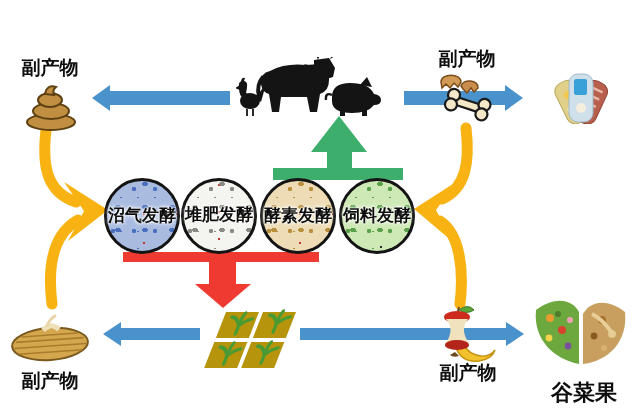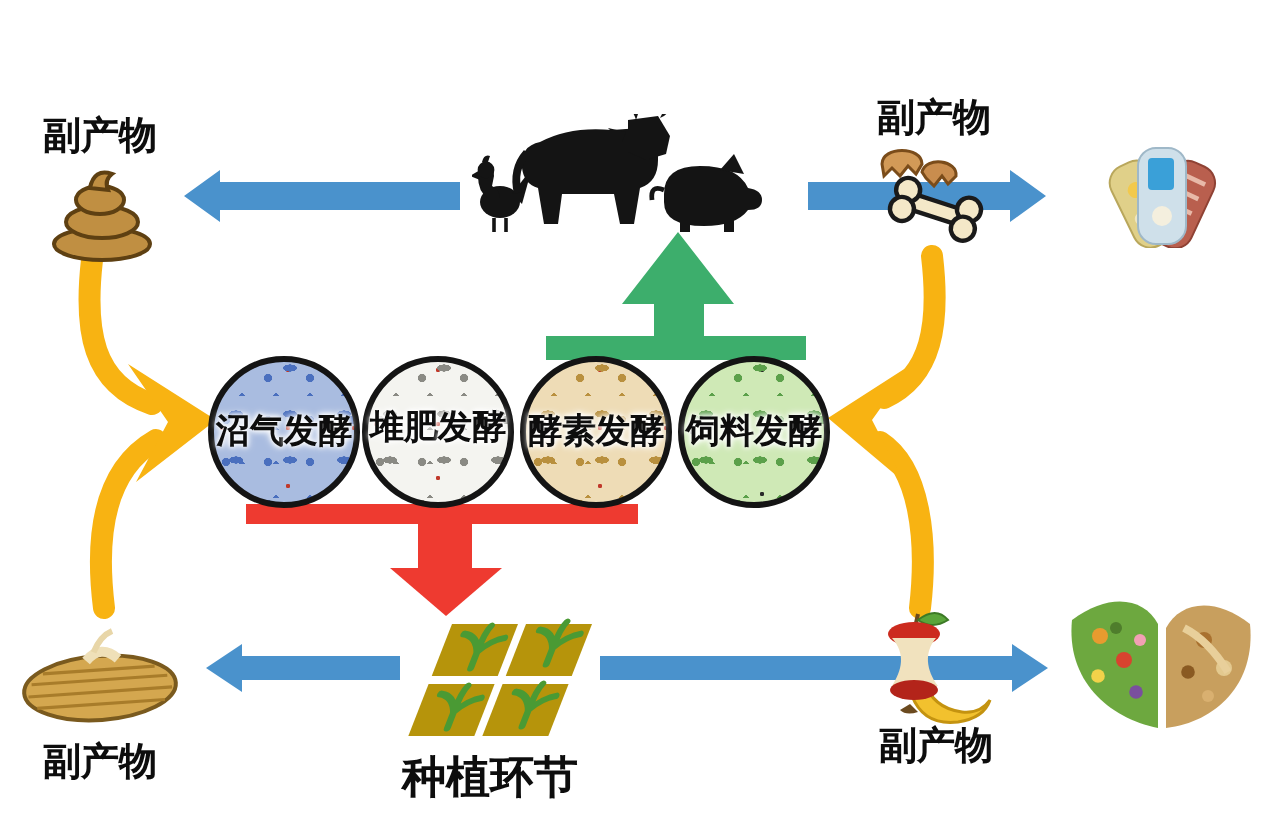--- a/index.html
+++ b/index.html
@@ -235,15 +235,15 @@
       <circle cx="88" cy="46" r="4" fill="#e3c98f"></circle>
       <circle cx="70" cy="48" r="3.4" fill="#8a5a22"></circle>
       <circle cx="80" cy="60" r="3" fill="#d9b070"></circle>
       <path d="M68,26 q12,6 22,22" stroke="#e8cf9a" stroke-width="4" fill="none"></path>
     </g>
   </svg>
 
   <div class="label lab21" style="left:10px;top:55px;width:80px;">副产物</div>
   <div class="label lab21" style="left:425px;top:46px;width:84px;">副产物</div>
   <div class="label lab21" style="left:8px;top:368px;width:84px;">副产物</div>
-  <div class="label lab22" style="left:190px;top:374px;width:110px;">种植环节</div>
   <div class="label lab21" style="left:424px;top:360px;width:88px;">副产物</div>
+  <div class="label lab22" style="left:536px;top:378px;width:96px;">谷菜果</div>
 </div>
 
 </body></html>

